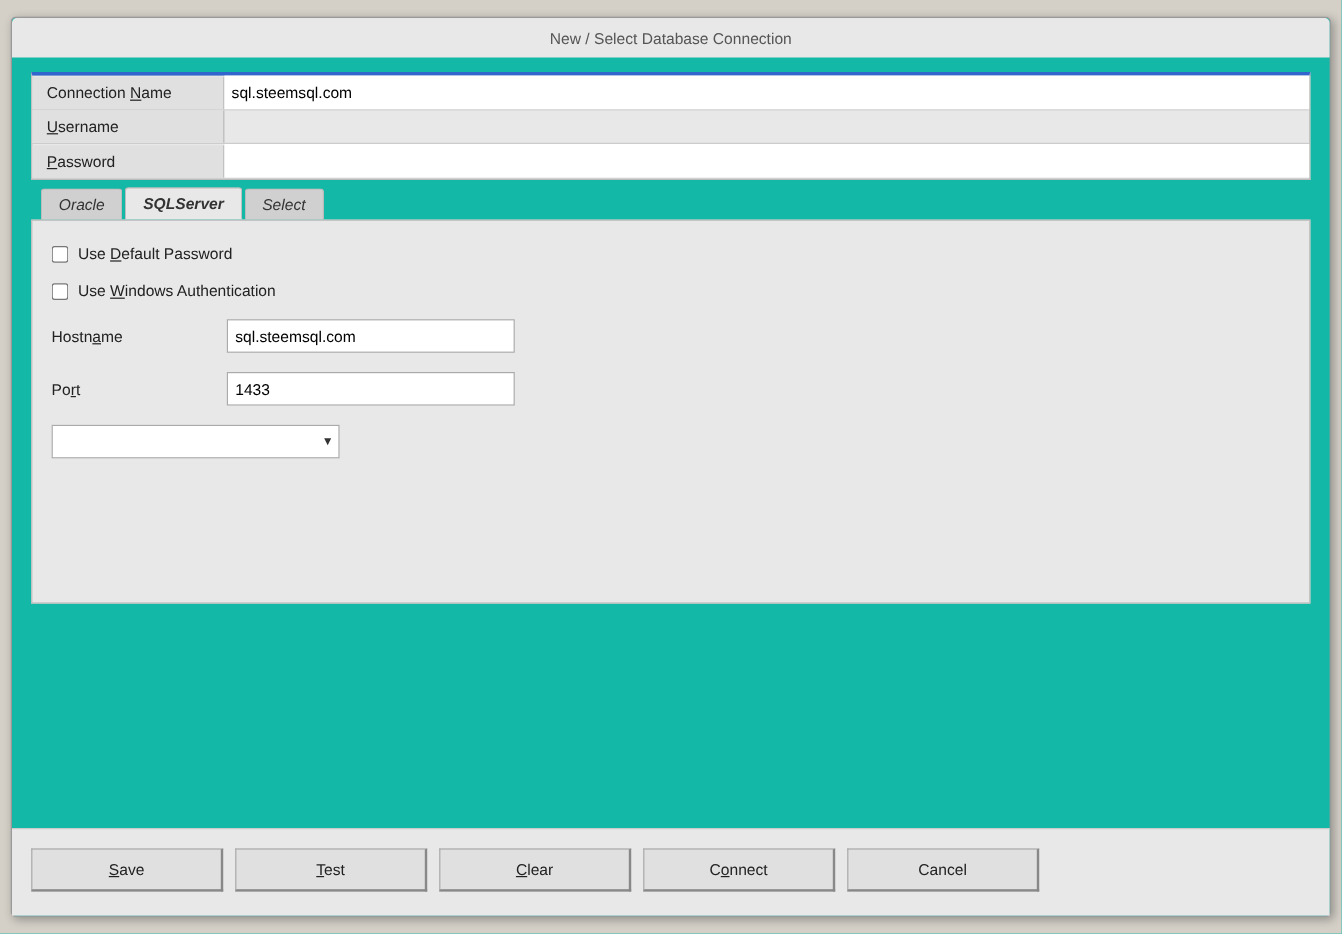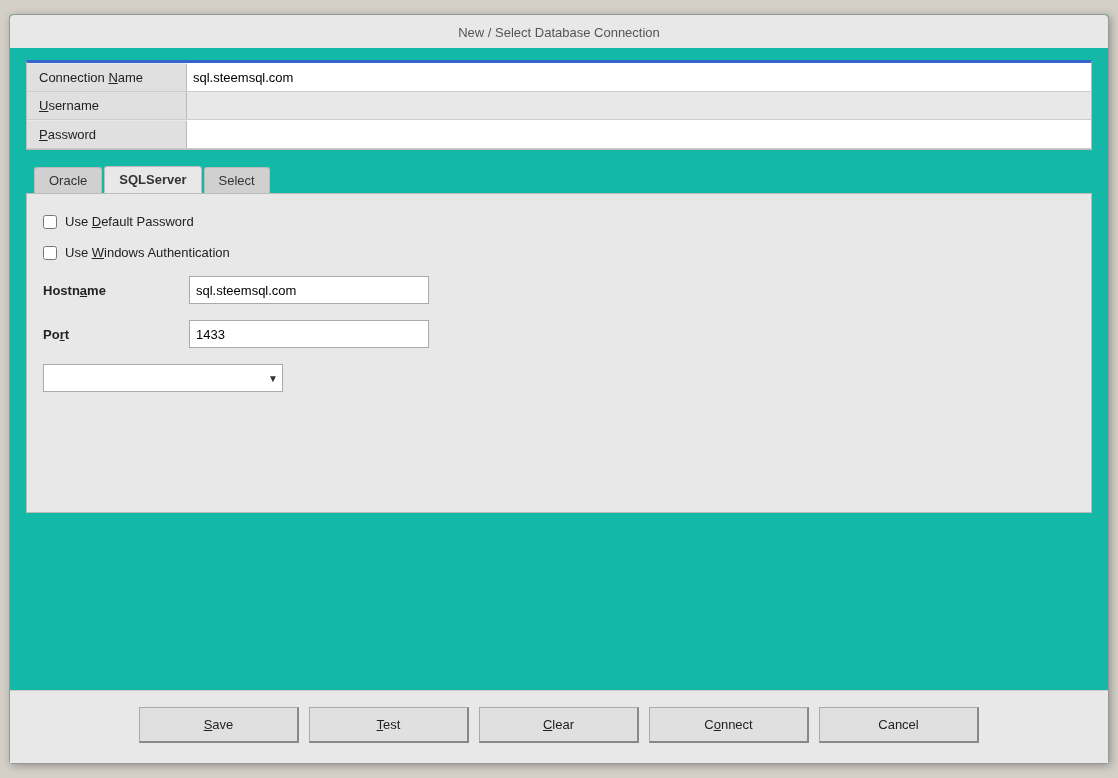--- a/index.html
+++ b/index.html
@@ -45,21 +45,21 @@
       padding: 12px 16px 12px 16px;
       display: flex;
       flex-direction: column;
       gap: 0;
     }
 
     .form-section {
       background: #e8e8e8;
       border: 1px solid #bbb;
       border-top: 3px solid #3366cc;
-      margin-bottom: 12px;
+      margin-bottom: 2px;
     }
 
     .field-row {
       display: flex;
       align-items: center;
       border-bottom: 1px solid #ccc;
     }
 
     .field-label {
       width: 160px;
@@ -138,20 +138,21 @@
 
     .tab {
       padding: 5px 14px;
       border: 1px solid #bbb;
       border-bottom: none;
       background: #d0d0d0;
       font-size: 13px;
       cursor: pointer;
       border-radius: 3px 3px 0 0;
       color: #333;
+      font-style: italic;
     }
 
     .tab.active {
       background: #e8e8e8;
       font-weight: bold;
       border-bottom: 1px solid #e8e8e8;
       position: relative;
       z-index: 1;
     }
 
@@ -191,21 +192,20 @@
     .inner-field-row {
       display: flex;
       align-items: center;
       gap: 16px;
     }
 
     .inner-field-label {
       width: 130px;
       font-size: 13px;
       color: #222;
-      font-weight: bold;
     }
 
     .inner-field-label span {
       text-decoration: underline;
     }
 
     .inner-field-input {
       width: 240px;
       height: 28px;
       padding: 4px 6px;
@@ -251,21 +251,20 @@
 
     .dropdown-arrow {
       font-size: 10px;
       color: #333;
     }
 
     
     .dialog-footer {
       padding: 16px 16px 20px;
       display: flex;
-      justify-content: center;
       gap: 10px;
       background: #e8e8e8;
       border-top: 1px solid #ccc;
     }
 
     .footer-btn {
       width: 160px;
       height: 36px;
       background: #e0e0e0;
       border: 1px solid #aaa;

